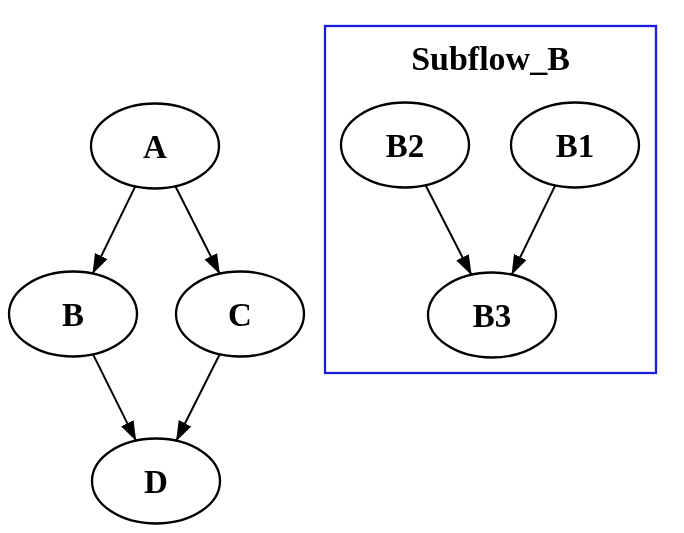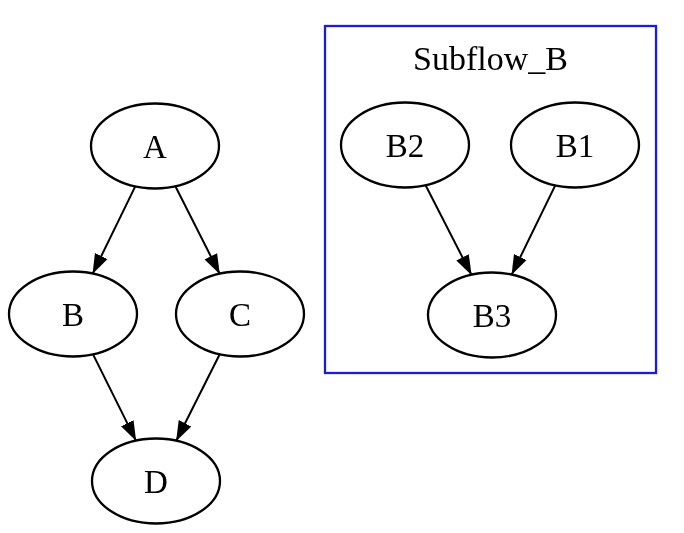--- a/index.html
+++ b/index.html
@@ -6,20 +6,21 @@
     margin: 0;
     padding: 0;
     background: #ffffff;
   }
   #stage {
     position: relative;
     width: 684px;
     height: 533px;
     background: #ffffff;
     overflow: hidden;
+    font-weight: bold;
   }
   svg text {
     font-family: "Liberation Serif", "DejaVu Serif", serif;
   }
 </style>
 </head>
 <body>
 
 <div id="stage">
   <svg id="graph-svg" width="684" height="533" viewBox="0 0 684 533" xmlns="http://www.w3.org/2000/svg">

